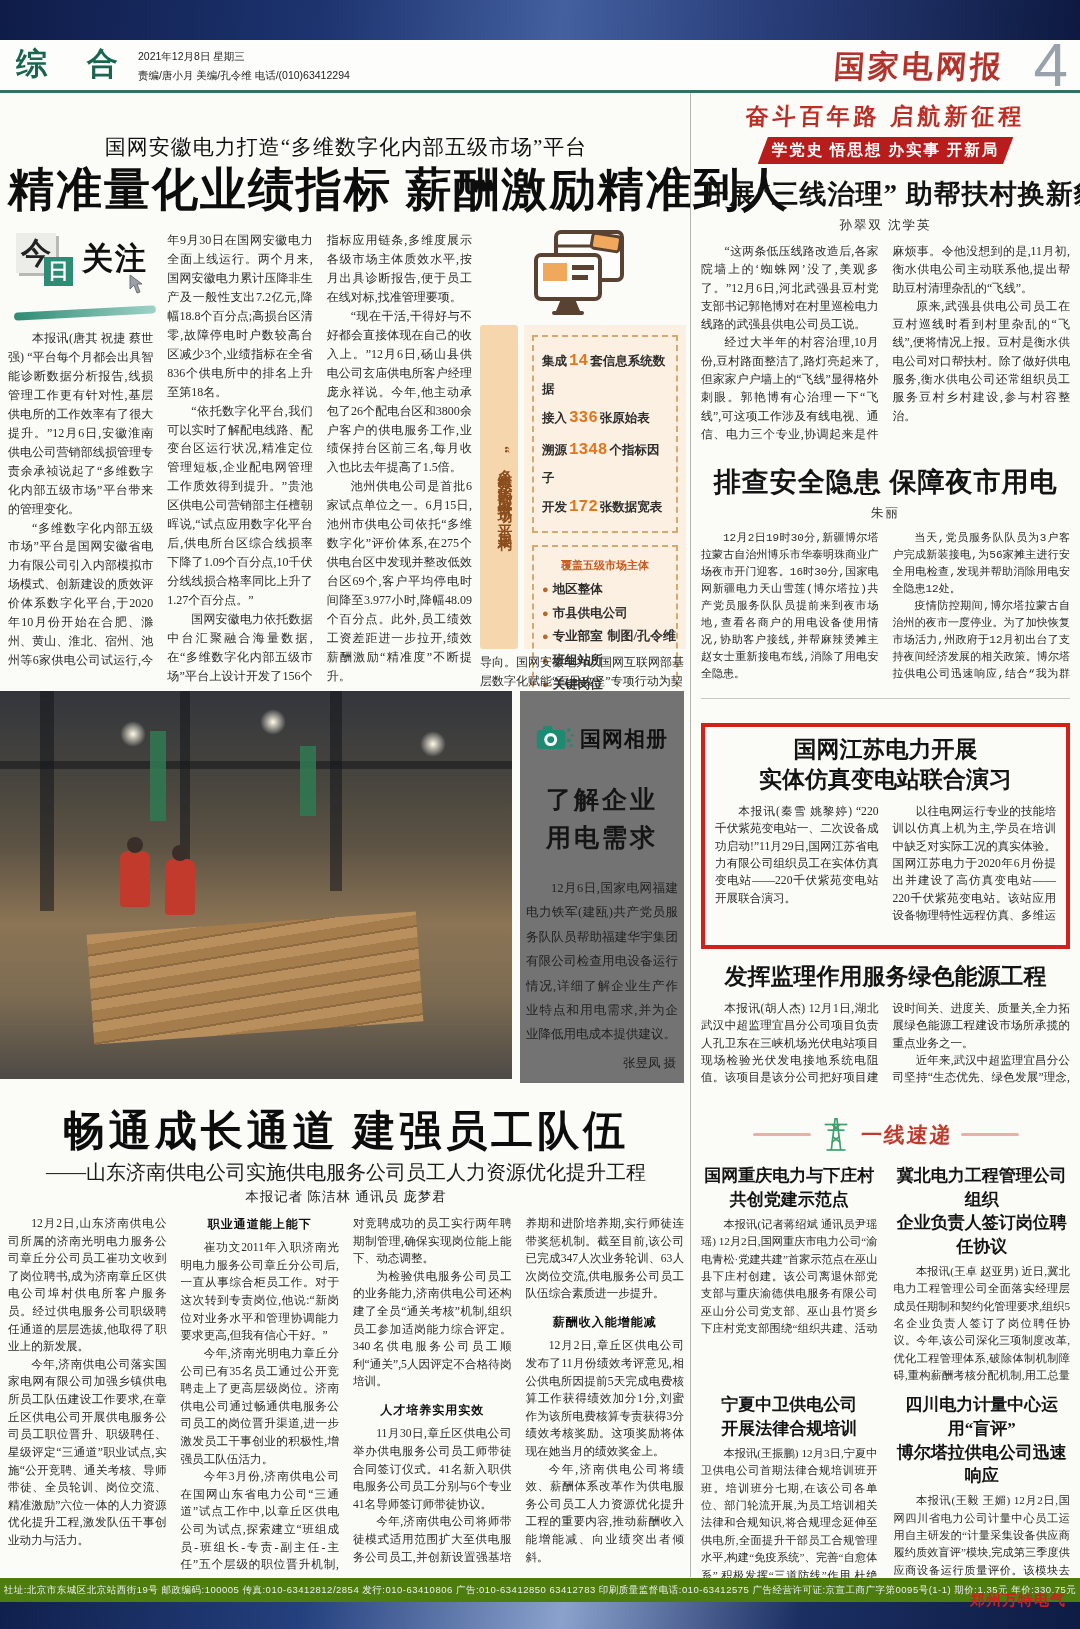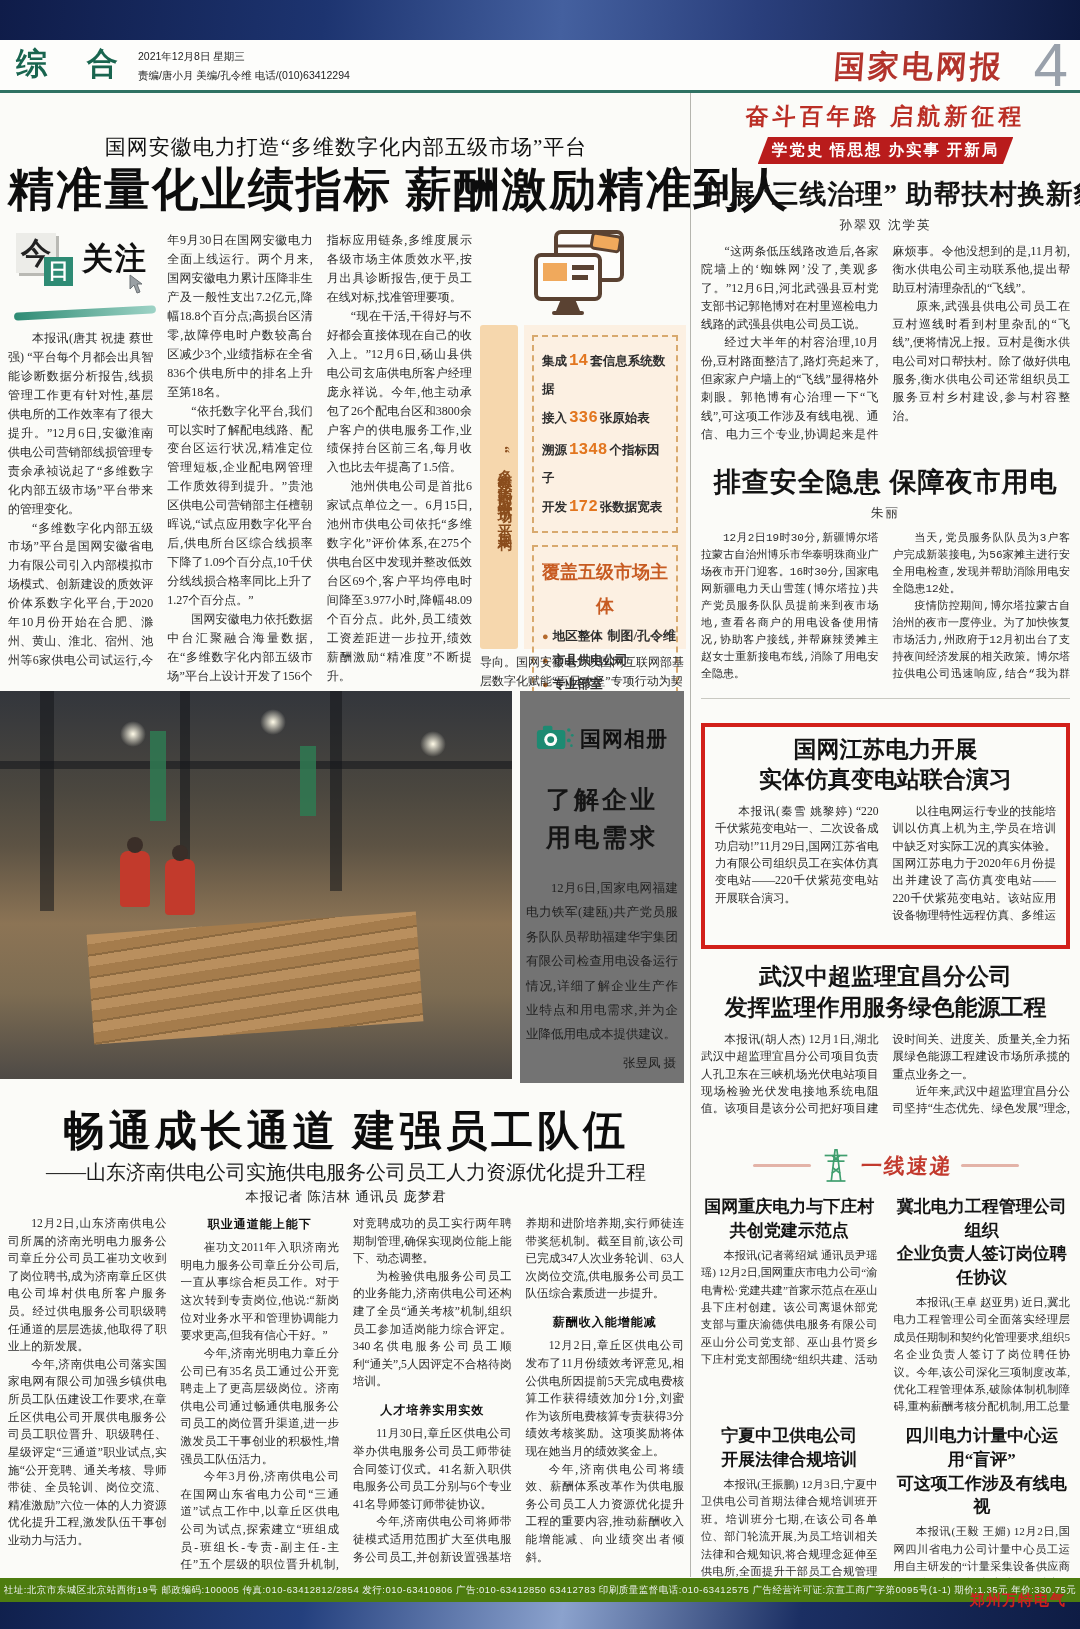--- a/index.html
+++ b/index.html
@@ -37,21 +37,21 @@
   
   .info-panel{position:absolute;left:472px;top:104px;width:206px;height:420px;}
   .monitor{position:absolute;left:50px;top:0;}
   .info-body{position:absolute;left:0;top:96px;right:0;bottom:0;display:flex;}
   .v-title{width:30px;background:#f6d7ad;color:#8a4d1d;font-weight:bold;font-size:14.5px;
            writing-mode:vertical-rl;letter-spacing:4px;padding:10px 4px;text-align:center;border-radius:3px;}
   .info-right{flex:1;background:#fcf0e2;margin-left:6px;padding:10px 8px 6px 8px;position:relative;}
   .dashed-box{border:2px dashed #d8a96e;padding:8px 8px;font-size:12.5px;color:#2e2e2e;font-weight:bold;line-height:2;}
   .dashed-box.second{margin-top:12px;line-height:1.9;}
   .stat-num{color:#e2761f;font-size:16px;font-weight:bold;padding:0 2px;font-family:Liberation Mono, monospace;}
-  .coverage-title{color:#c75b22;text-align:center;font-size:18px;margin-bottom:2px;}
+  .coverage-title{color:#c75b22;text-align:center;font-size:11px;margin-bottom:2px;}
   .bullet{color:#b56a2c;margin-right:4px;font-size:11px;}
   .info-credit{position:absolute;right:10px;bottom:4px;font-size:13px;font-weight:bold;color:#333;}
   .info-tail{position:absolute;left:472px;top:528px;width:206px;height:38px;font-size:12px;line-height:1.55;overflow:hidden;}
   
   .photo{position:absolute;left:-8px;top:566px;width:512px;height:388px;overflow:hidden;
          background:linear-gradient(180deg,#33363c 0%,#4b473f 26%,#5d5344 40%,#8c7455 60%,#7d6c52 78%,#4e4a46 100%);}
   .photo .beam{position:absolute;background:rgba(20,22,26,.55);}
   .photo .lamp{position:absolute;width:26px;height:26px;border-radius:50%;background:radial-gradient(#fffbe8,rgba(255,250,220,.0) 70%);}
   .photo .banner-g{position:absolute;width:16px;height:90px;background:#2f7a52;opacity:.85;}
   .photo .wood{position:absolute;left:90px;top:232px;width:330px;height:110px;transform:rotate(-4deg);
@@ -278,21 +278,20 @@
         <div>实体仿真变电站联合演习</div>
       </div>
       <div class="rb-body colbody">
         <p>本报讯(秦雪 姚黎婷) “220千伏紫苑变电站一、二次设备成功启动!”11月29日,国网江苏省电力有限公司组织员工在实体仿真变电站——220千伏紫苑变电站开展联合演习。</p>
         <p>以往电网运行专业的技能培训以仿真上机为主,学员在培训中缺乏对实际工况的真实体验。国网江苏电力于2020年6月份提出并建设了高仿真变电站——220千伏紫苑变电站。该站应用设备物理特性远程仿真、多维运行实训在线应答等技术,实现仿真系统联动设备产生与预计工况一致动作,真实还原220千伏变电站一、二次系统运行环境,可开展电网运行值班、计划巡检、倒闸操作、异常事故处理等培训,并进行全信息联动控制。</p>
 
       </div>
     </div>
 
     <div class="wh-headline">
-      <div>武汉中超监理宜昌分公司</div>
       <div>发挥监理作用服务绿色能源工程</div>
     </div>
     <div class="wh-body colbody">
       <p>本报讯(胡人杰) 12月1日,湖北武汉中超监理宜昌分公司项目负责人孔卫东在三峡机场光伏电站项目现场检验光伏发电接地系统电阻值。该项目是该分公司把好项目建设时间关、进度关、质量关,全力拓展绿色能源工程建设市场所承揽的重点业务之一。</p>
       <p>近年来,武汉中超监理宜昌分公司坚持“生态优先、绿色发展”理念,把监理重点集中到提高工程质量、工艺要求、技术参数上,组织优质监理力量参与长江岸电及三峡坝区港口岸电典型示范项目、宜昌市绿色公共交通及配套基础设施前期建设项目等工作中,发挥监理作用,推进项目高质量完成。</p>
     </div>
 
     <div class="express-divider">
       <span class="dash"></span>
       <span>
@@ -335,21 +334,21 @@
           <div>宁夏中卫供电公司</div>
           <div>开展法律合规培训</div>
         </div>
         <div class="ex-body r2">
             <p>本报讯(王振鹏) 12月3日,宁夏中卫供电公司首期法律合规培训班开班。培训班分七期,在该公司各单位、部门轮流开展,为员工培训相关法律和合规知识,将合规理念延伸至供电所,全面提升干部员工合规管理水平,构建“免疫系统”、完善“自愈体系”,积极发挥“三道防线”作用,杜绝违规事件发生。</p>
           </div>
       </div>
       <div>
         <div class="ex-headline r2">
           <div>四川电力计量中心运用“盲评”</div>
-          <div>可这项工作涉及有线电视</div>
+          <div>博尔塔拉供电公司迅速响应</div>
         </div>
         <div class="ex-body r2">
             <p>本报讯(王毅 王媚) 12月2日,国网四川省电力公司计量中心员工运用自主研发的“计量采集设备供应商履约质效盲评”模块,完成第三季度供应商设备运行质量评价。该模块去年12月上线,可通过应用在线监测等技术实现对供应商设备质量的客观评价。此外,纪检人员可通过该模块查询督查质量评价流程,监督“小微权力”运行。</p>
           </div>
       </div>
     </div>
   </div>
 
   <div class="footer-bar">社址:北京市东城区北京站西街19号  邮政编码:100005  传真:010-63412812/2854  发行:010-63410806  广告:010-63412850 63412783  印刷质量监督电话:010-63412575  广告经营许可证:京宣工商广字第0095号(1-1)  期价:1.35元  年价:330.75元</div>
   <div class="bottom-band"></div>

